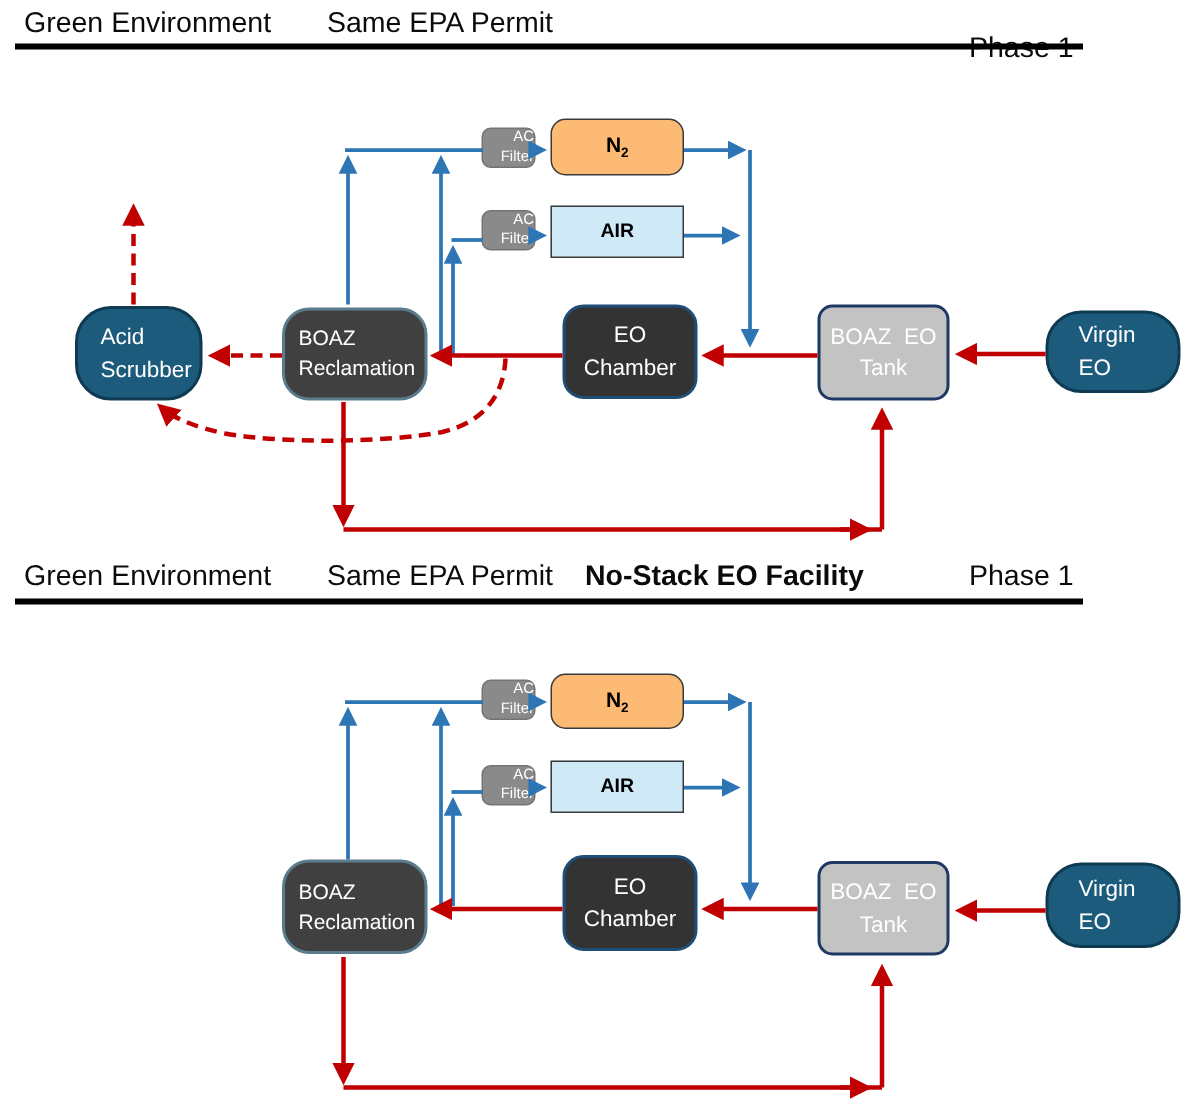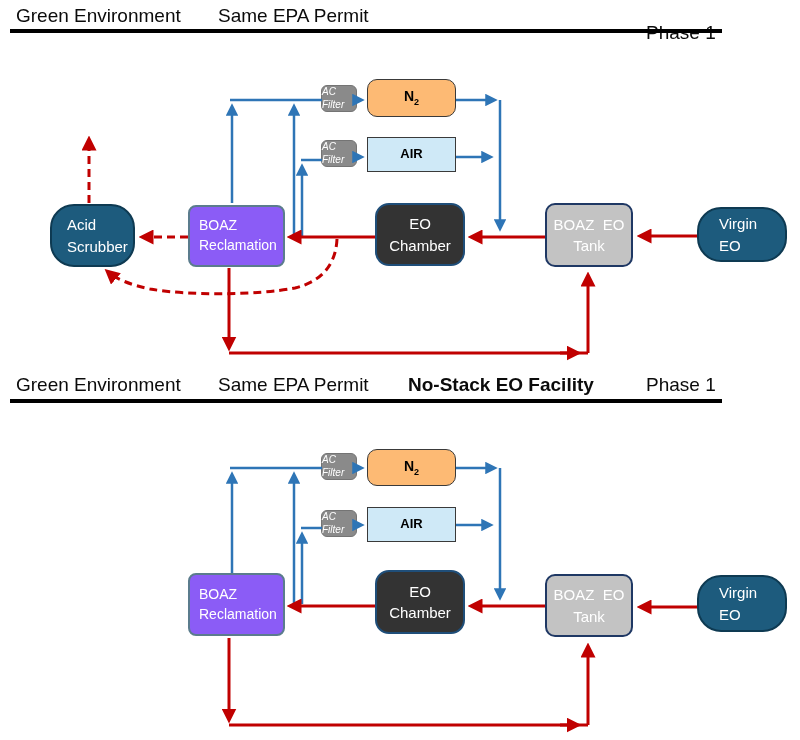--- a/index.html
+++ b/index.html
@@ -5,27 +5,27 @@
   html,body{margin:0;padding:0;background:#ffffff;}
   .canvas{position:relative;width:800px;height:740px;background:#fff;overflow:hidden;
           font-family:"Liberation Sans",sans-serif;}
   .hdr-txt{position:absolute;font-size:19px;color:#0b0b0b;white-space:pre;}
   .hdr-txt.b{font-weight:bold;}
   .rule{position:absolute;left:10px;width:712px;height:4px;background:#000;}
   .box{position:absolute;display:flex;flex-direction:column;justify-content:center;
        box-sizing:border-box;border-radius:24px;}
   .box .l{display:block;white-space:pre;line-height:1.42;}
   .teal{background:#1D5B7D;border:2px solid #0E3A52;color:#fff;font-size:15px;}
-  .recl{background:#8b5cf6;border:2px solid #5B7C8D;color:#fff;font-size:14px;border-radius:8px;}
+  .recl{background:#404040;border:2px solid #5B7C8D;color:#fff;font-size:14px;border-radius:18px;}
   .chamber{background:#333333;border:2px solid #1F4E79;color:#fff;font-size:15px;
            border-radius:14px;align-items:center;text-align:center;}
   .tank{background:#C3C3C3;border:2px solid #1F3864;color:#fff;font-size:15px;
         border-radius:10px;align-items:center;text-align:center;}
   .acf{background:#8A8A8A;border:1px solid #747474;color:#fff;font-size:10px;
-       border-radius:6px;align-items:flex-start;text-align:center;font-style:italic;}
+       border-radius:6px;align-items:flex-end;text-align:center;}
   .acf .l{line-height:1.25;}
   .n2box{background:#fdba74;border:1.5px solid #3A3A3A;color:#000;font-size:14px;
          font-weight:bold;border-radius:10px;align-items:center;text-align:center;}
   .airbox{background:#CFE9F7;border:1.5px solid #3A3A3A;color:#000;font-size:13px;
           font-weight:bold;border-radius:0;align-items:center;text-align:center;}
   .pl9{padding-left:9px;}  .pl15{padding-left:15px;} .pl20{padding-left:20px;}
   svg.flow{position:absolute;left:0;top:0;pointer-events:none;}
   .ln-blue{stroke:#2E75B6;stroke-width:2.5;fill:none;}
   .ln-red{stroke:#C00000;stroke-width:3;fill:none;}
   .ln-red-dash{stroke:#C00000;stroke-width:3;fill:none;stroke-dasharray:8 5;}
@@ -71,21 +71,21 @@
   <div class="box acf" style="left:321px;top:140px;width:36px;height:27px;">
     <span class="l">AC</span>
     <span class="l">Filter</span>
   </div>
   <div class="box airbox" style="left:367px;top:137px;width:89px;height:35px;">
     <span class="l">AIR</span>
   </div>
 
   <span class="hdr-txt" style="left:16px;top:374px;">Green Environment</span>
   <span class="hdr-txt" style="left:218px;top:374px;">Same EPA Permit</span>
-  <span class="hdr-txt b" style="left:408px;top:374px;">No-Stack EO Facility</span>
+  <span class="hdr-txt b" style="left:390px;top:374px;">No-Stack EO Facility</span>
   <span class="hdr-txt" style="left:646px;top:374px;">Phase 1</span>
   <div class="rule" style="top:399px;"></div>
 
   <div class="box recl pl9" style="left:188px;top:573px;width:97px;height:63px;">
     <span class="l">BOAZ</span>
     <span class="l">Reclamation</span>
   </div>
   <div class="box chamber" style="left:375px;top:570px;width:90px;height:64px;">
     <span class="l">EO</span>
     <span class="l">Chamber</span>

